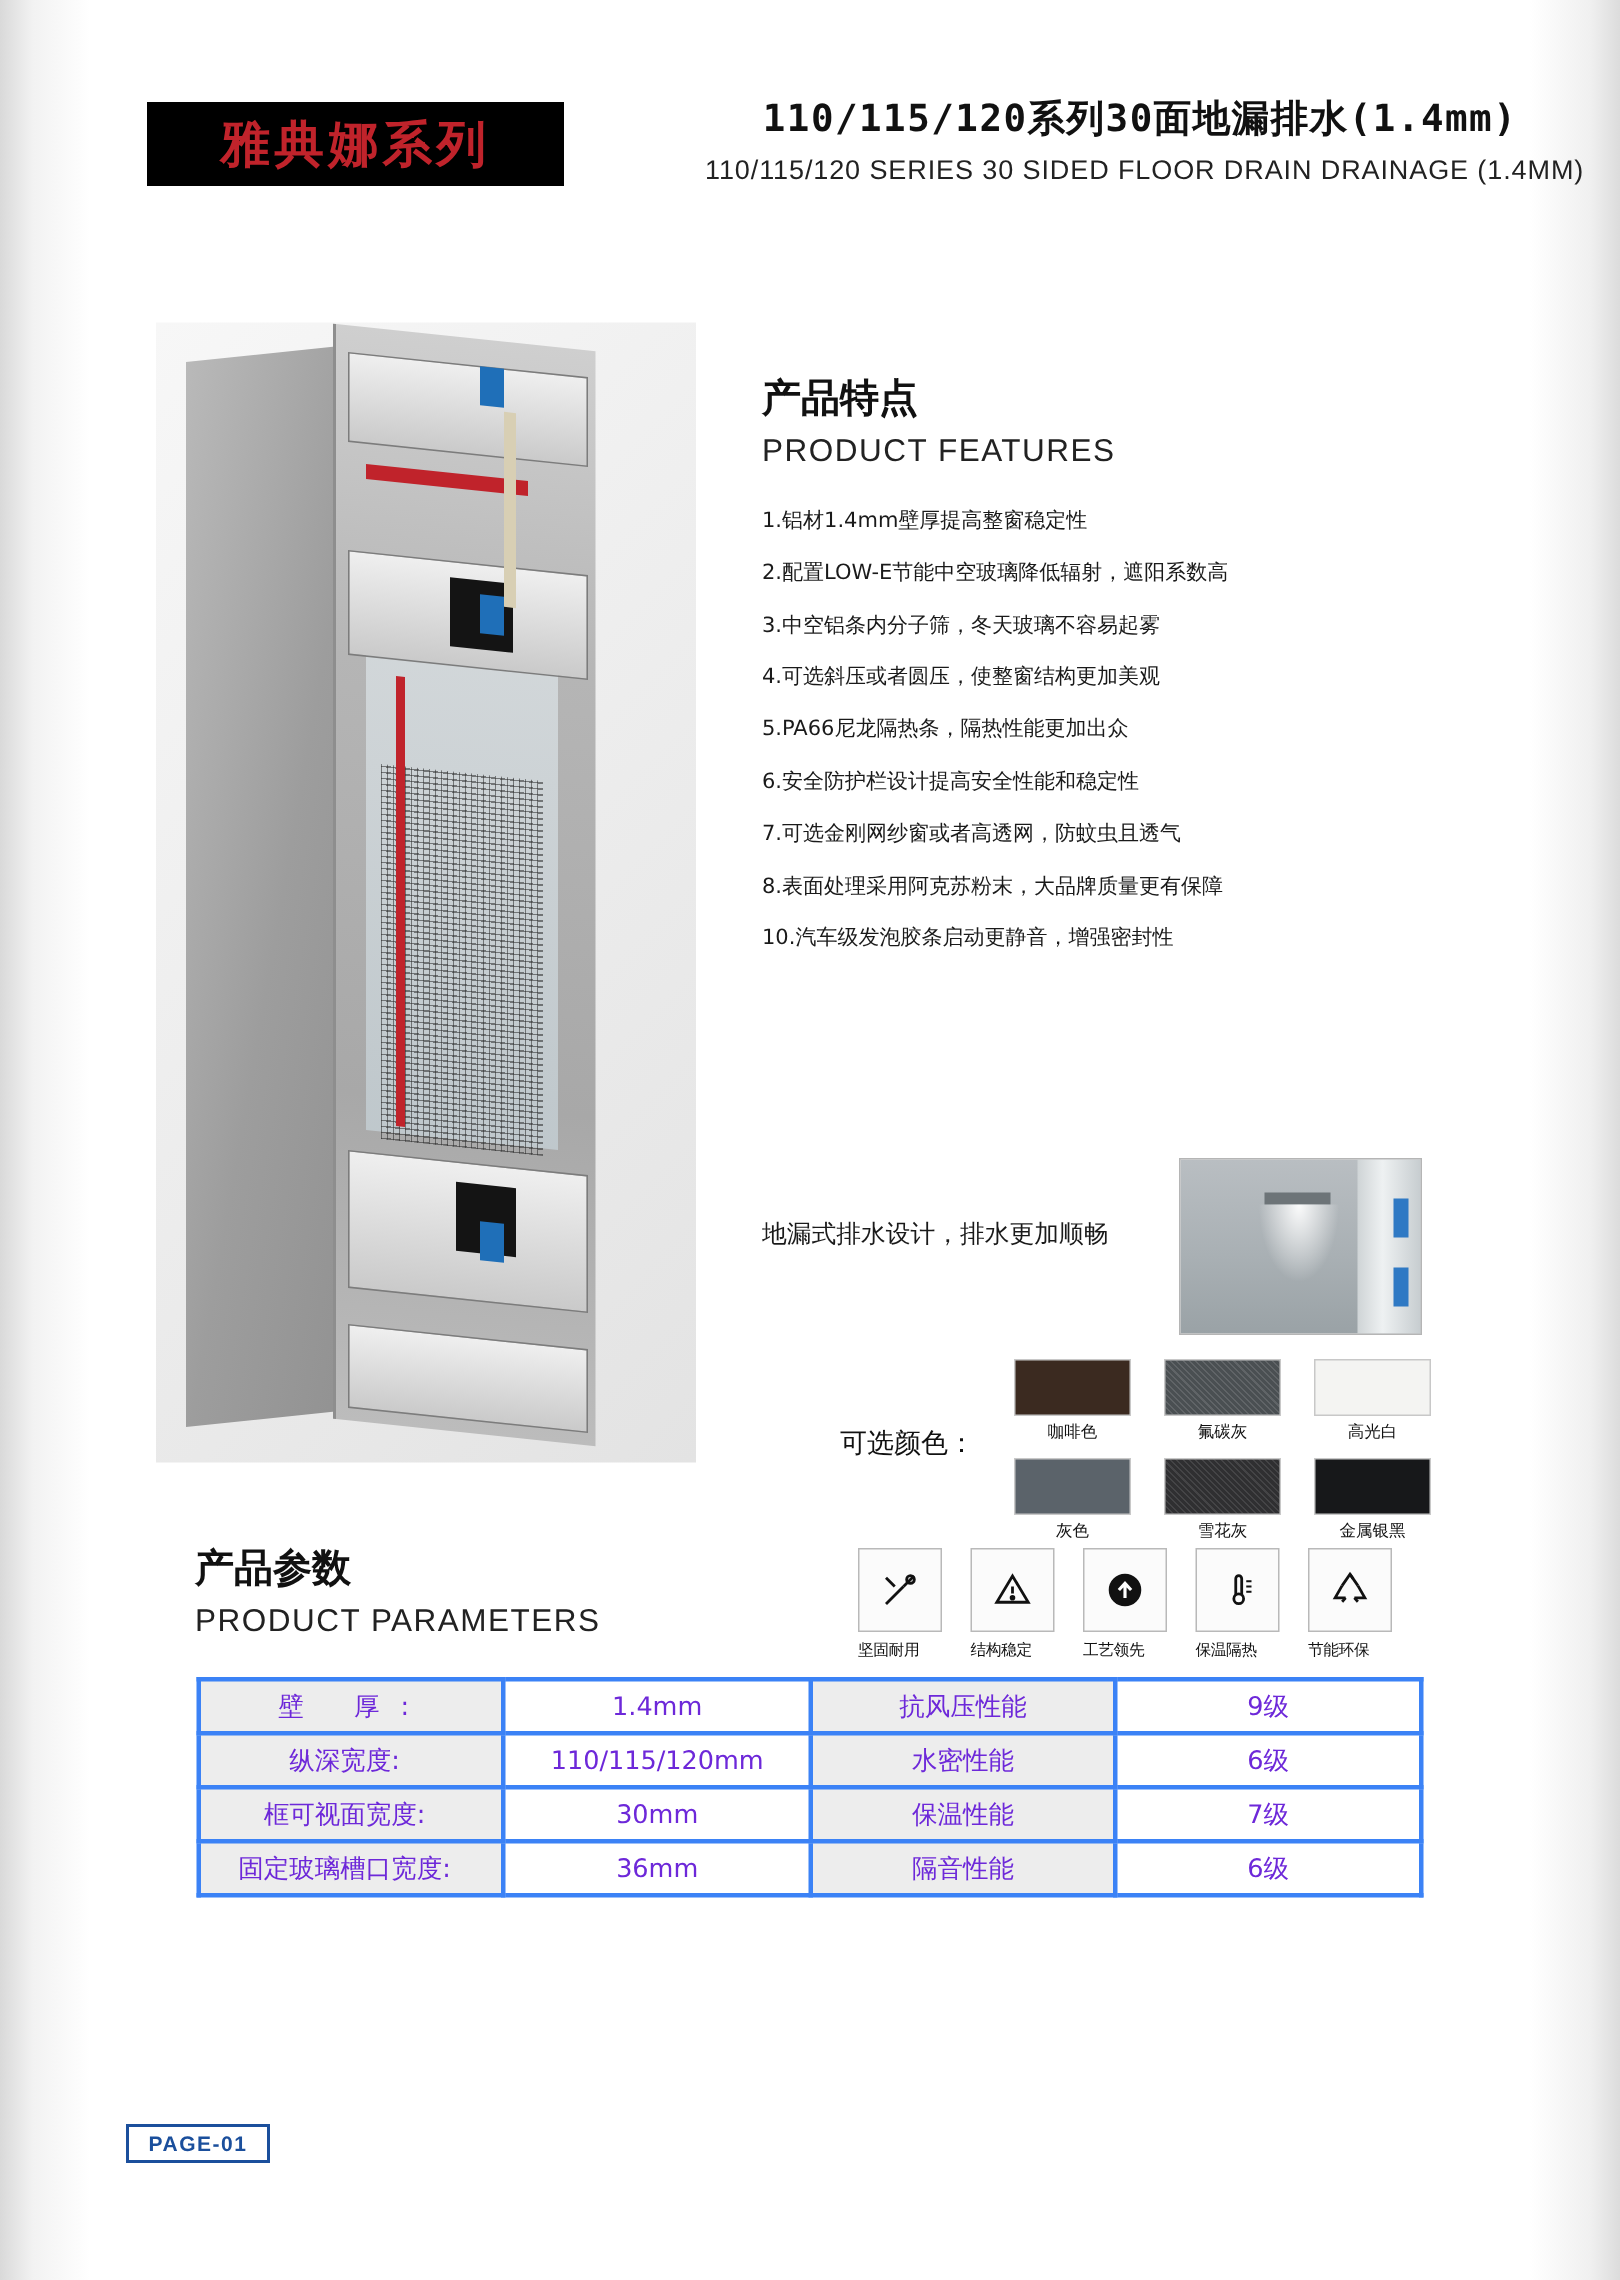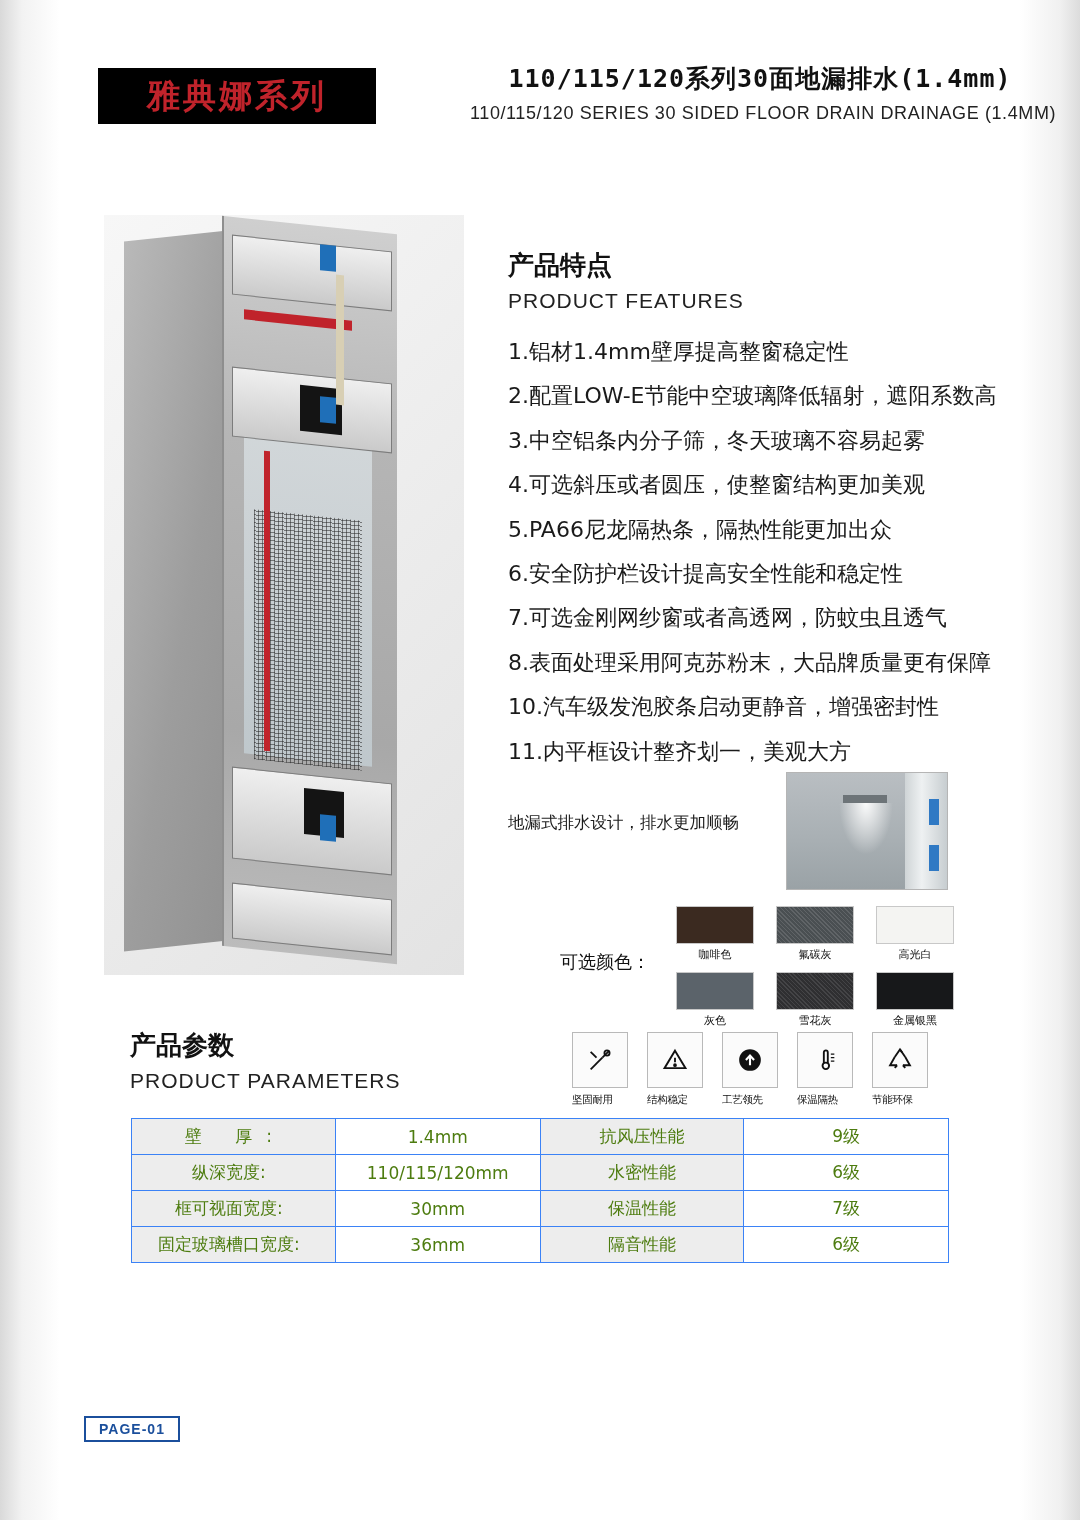--- a/index.html
+++ b/index.html
@@ -84,21 +84,21 @@
   .pf-blue { background:#1f6fb8; transform:skewY(6deg); }
   .pf-beige { background:#d8cfb4; transform:skewY(6deg); }
 
   
   .features { position:absolute; left:508px; top:248px; width:520px; }
   .sec-cn { font-family:"DejaVu Sans", sans-serif; font-weight:bold; font-size:26px; color:#111; }
   .sec-en { font-size:21px; letter-spacing:1px; color:#222; margin-top:6px; }
   .feat-list { margin-top:26px; }
   .feat-item {
     font-family:"DejaVu Sans", sans-serif;
-    font-size:22px; color:#1a1a1a; margin-bottom:18px; line-height:1.2;
+    font-size:14px; color:#1a1a1a; margin-bottom:18px; line-height:1.2;
     white-space:nowrap;
   }
 
   
   .drain-note {
     position:absolute; left:508px; top:812px; width:280px;
     font-family:"DejaVu Sans", sans-serif; font-size:16.5px; color:#1a1a1a;
   }
   .drain-photo {
     position:absolute; left:786px; top:772px; width:162px; height:118px;
@@ -139,26 +139,26 @@
     font-size:10.5px; color:#111; white-space:nowrap; letter-spacing:-0.3px;
   }
 
   
   .params-head { position:absolute; left:130px; top:1028px; }
   .table {
     position:absolute; left:131px; top:1118px; width:818px;
     border-collapse:collapse;
   }
   .table td {
-    border:1px solid #3b82f6;
+    border:3px solid #3b82f6;
     height:36px;
     font-family:"DejaVu Sans", sans-serif;
     font-size:17px;
     text-align:center;
-    color:#4d7c0f;
+    color:#6d28d9;
   }
   .td-key { width:204px; background:#ededed; padding-right:10px; text-align:right; }
   .td-val { width:205px; background:#ffffff; }
   .td-key2 { width:204px; background:#ededed; }
   .td-val2 { width:205px; background:#ffffff; }
   .key-spaced { letter-spacing:14px; padding-left:14px; }
 
   
   .pagenum {
     position:absolute; left:84px; top:1416px; width:96px; height:26px;
@@ -208,21 +208,20 @@
     <div class="feat-list">
       <div class="feat-item">1.铝材1.4mm壁厚提高整窗稳定性</div>
       <div class="feat-item">2.配置LOW-E节能中空玻璃降低辐射，遮阳系数高</div>
       <div class="feat-item">3.中空铝条内分子筛，冬天玻璃不容易起雾</div>
       <div class="feat-item">4.可选斜压或者圆压，使整窗结构更加美观</div>
       <div class="feat-item">5.PA66尼龙隔热条，隔热性能更加出众</div>
       <div class="feat-item">6.安全防护栏设计提高安全性能和稳定性</div>
       <div class="feat-item">7.可选金刚网纱窗或者高透网，防蚊虫且透气</div>
       <div class="feat-item">8.表面处理采用阿克苏粉末，大品牌质量更有保障</div>
       <div class="feat-item">10.汽车级发泡胶条启动更静音，增强密封性</div>
-      <div class="feat-item">11.内平框设计整齐划一，美观大方</div>
     </div>
   </div>
 
   <div class="drain-note">地漏式排水设计，排水更加顺畅</div>
   <div class="drain-photo">
     <div class="dp-rail"></div>
     <div class="dp-blue1"></div>
     <div class="dp-blue2"></div>
     <div class="dp-slot"></div>
     <div class="dp-water"></div>

